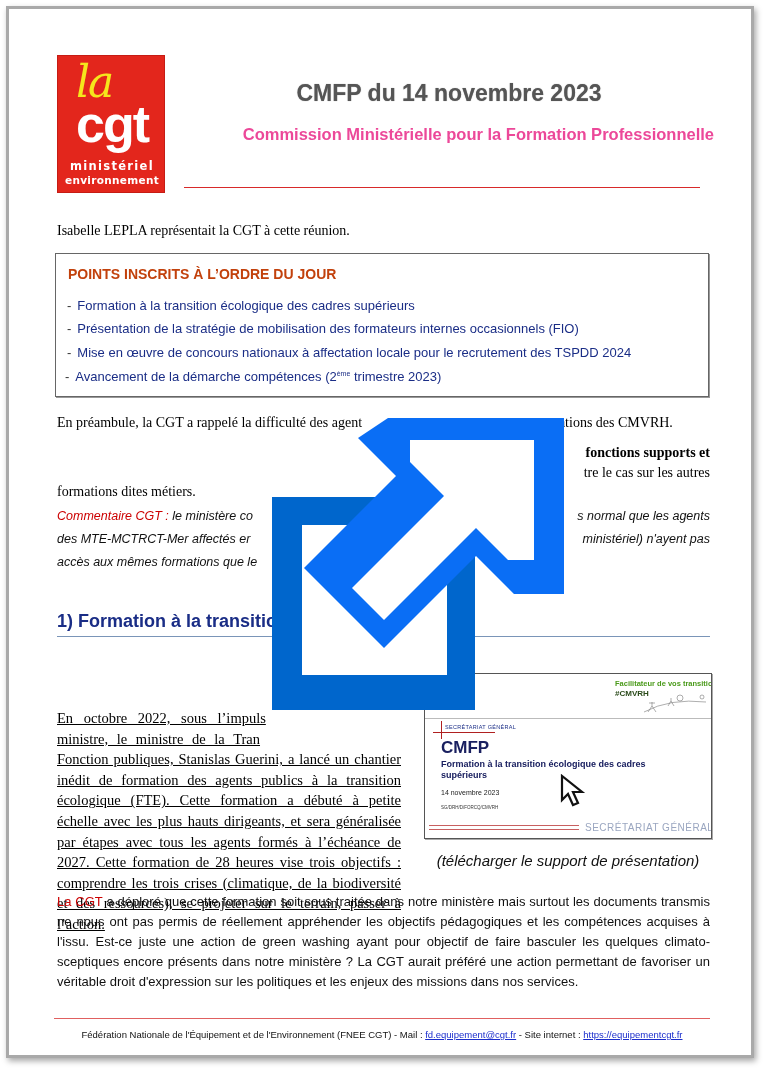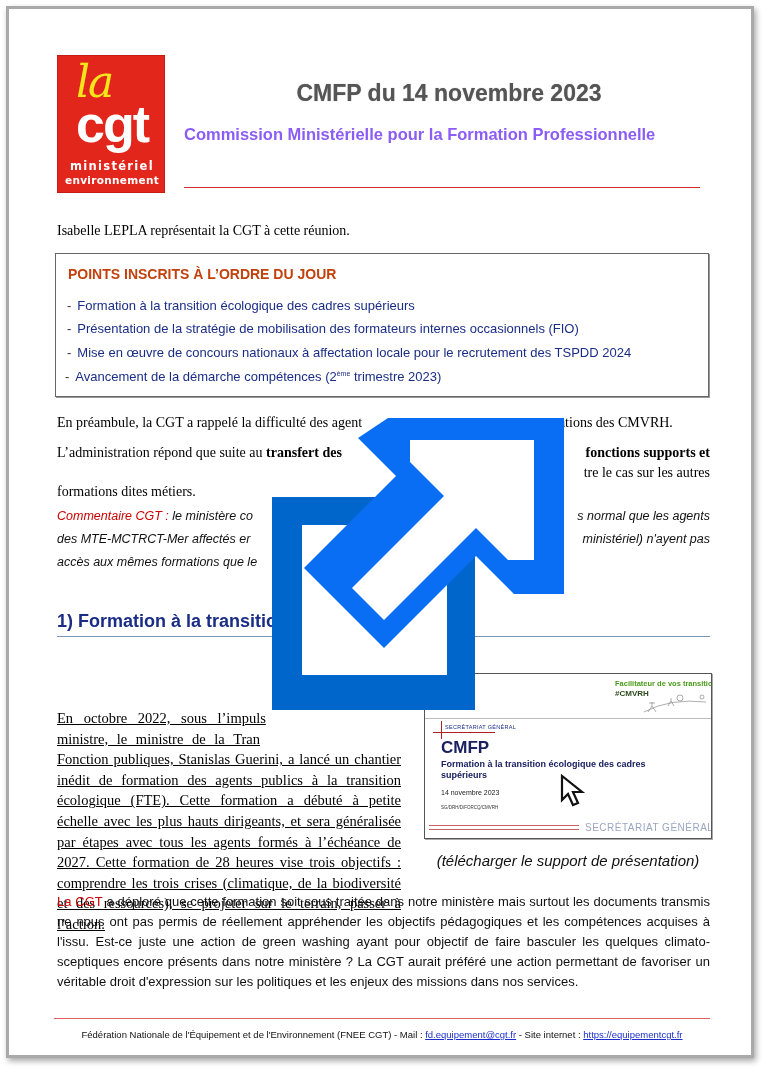--- a/index.html
+++ b/index.html
@@ -12,21 +12,21 @@
     position: absolute; left: 57px; top: 55px; width: 108px; height: 138px; background: #e3261c;
     box-sizing: border-box; border: 1px solid #c61c14;
   }
   .logo-la { position: absolute; left: 18px; top: 0px; font-family: "DejaVu Serif", serif; font-style: italic; font-size: 44px; color: #f5e61c; letter-spacing: -2px; }
   .logo-cgt { position: absolute; left: 8px; top: 42px; width: 92px; text-align: center; font-family: "Liberation Sans", sans-serif; font-weight: bold; font-size: 52px; color: #ffffff; letter-spacing: -2px; line-height: 52px; }
   .logo-l1, .logo-l2 { position: absolute; left: 0; width: 108px; text-align: center; font-family: "DejaVu Sans", sans-serif; font-weight: bold; color: #ffffff; }
   .logo-l1 { top: 103px; font-size: 11.5px; letter-spacing: 1.3px; }
   .logo-l2 { top: 118px; font-size: 10.5px; letter-spacing: 0.3px; }
 
   .title { position: absolute; left: 184px; top: 80px; width: 530px; text-align: center; font-family: "Liberation Sans", sans-serif; font-weight: bold; font-size: 23px; color: #555555; text-shadow: 0 0 1px #999; }
-  .subtitle { position: absolute; left: 184px; top: 122px; width: 530px; text-align: left; font-family: "Liberation Sans", sans-serif; font-weight: bold; font-size: 16.5px; line-height: 24px; color: #8b5cf6; }
+  .subtitle { position: absolute; left: 184px; top: 122px; width: 530px; text-align: right; font-family: "Liberation Sans", sans-serif; font-weight: bold; font-size: 16.5px; line-height: 24px; color: #ec4899; }
   .title-rule { position: absolute; left: 184px; top: 187px; width: 516px; height: 1px; background: #d82a2a; }
 
   .attendee { position: absolute; left: 57px; top: 223px; font-size: 14px; color: #000; }
 
   .agenda { position: absolute; left: 55px; top: 253px; width: 654px; height: 144px; border: 1px solid #666; box-shadow: 1px 1px 0 #999; box-sizing: border-box; font-family: "Liberation Sans", sans-serif; }
   .agenda-title { position: absolute; left: 12px; top: 12px; font-weight: bold; font-size: 14px; color: #c2410c; }
   .agenda-item { position: absolute; left: 11px; font-size: 13px; color: #1a2d86; white-space: nowrap; }
   .agenda-item .dash { color: #333; margin-right: 6px; }
   .agenda-item sup { font-size: 7px; }
 
@@ -92,21 +92,20 @@
   <div class="agenda-item" style="top:91px"><span class="dash">-</span><span>Mise en œuvre de concours nationaux à affectation locale pour le recrutement des TSPDD 2024</span></div>
   <div class="agenda-item" style="top:115px; left:9px"><span class="dash">-</span><span>Avancement de la démarche compétences (2</span><sup>ème</sup><span> trimestre 2023)</span></div>
 </div>
 
 <div class="p" style="top:413px; text-align:left">
   <span>En préambule, la CGT a rappelé la difficulté des agent</span>
   <span style="position:absolute; left:491px; top:0">mations des CMVRH.</span>
 </div>
 
 <div class="p" style="top:443px; height:60px">
-  <div style="position:absolute; left:0; top:0; white-space:nowrap"><span>L’administration répond que suite au </span><b>transfert des</b></div>
   <div style="position:absolute; right:0; top:0; white-space:nowrap; font-weight:bold">fonctions supports et</div>
   <div style="position:absolute; right:0; top:20px; white-space:nowrap">tre le cas sur les autres</div>
   <div style="position:absolute; left:0; top:39px; white-space:nowrap">formations dites métiers.</div>
 </div>
 
 <div class="comment" style="top:505px; height:72px">
   <div style="position:absolute; left:0; top:0; white-space:nowrap"><span class="red">Commentaire CGT :</span><span> le ministère co</span></div>
   <div style="position:absolute; right:0; top:0; white-space:nowrap">s normal que les agents</div>
   <div style="position:absolute; left:0; top:23px; white-space:nowrap">des MTE-MCTRCT-Mer affectés er</div>
   <div style="position:absolute; right:0; top:23px; white-space:nowrap">ministériel) n'ayent  pas</div>

